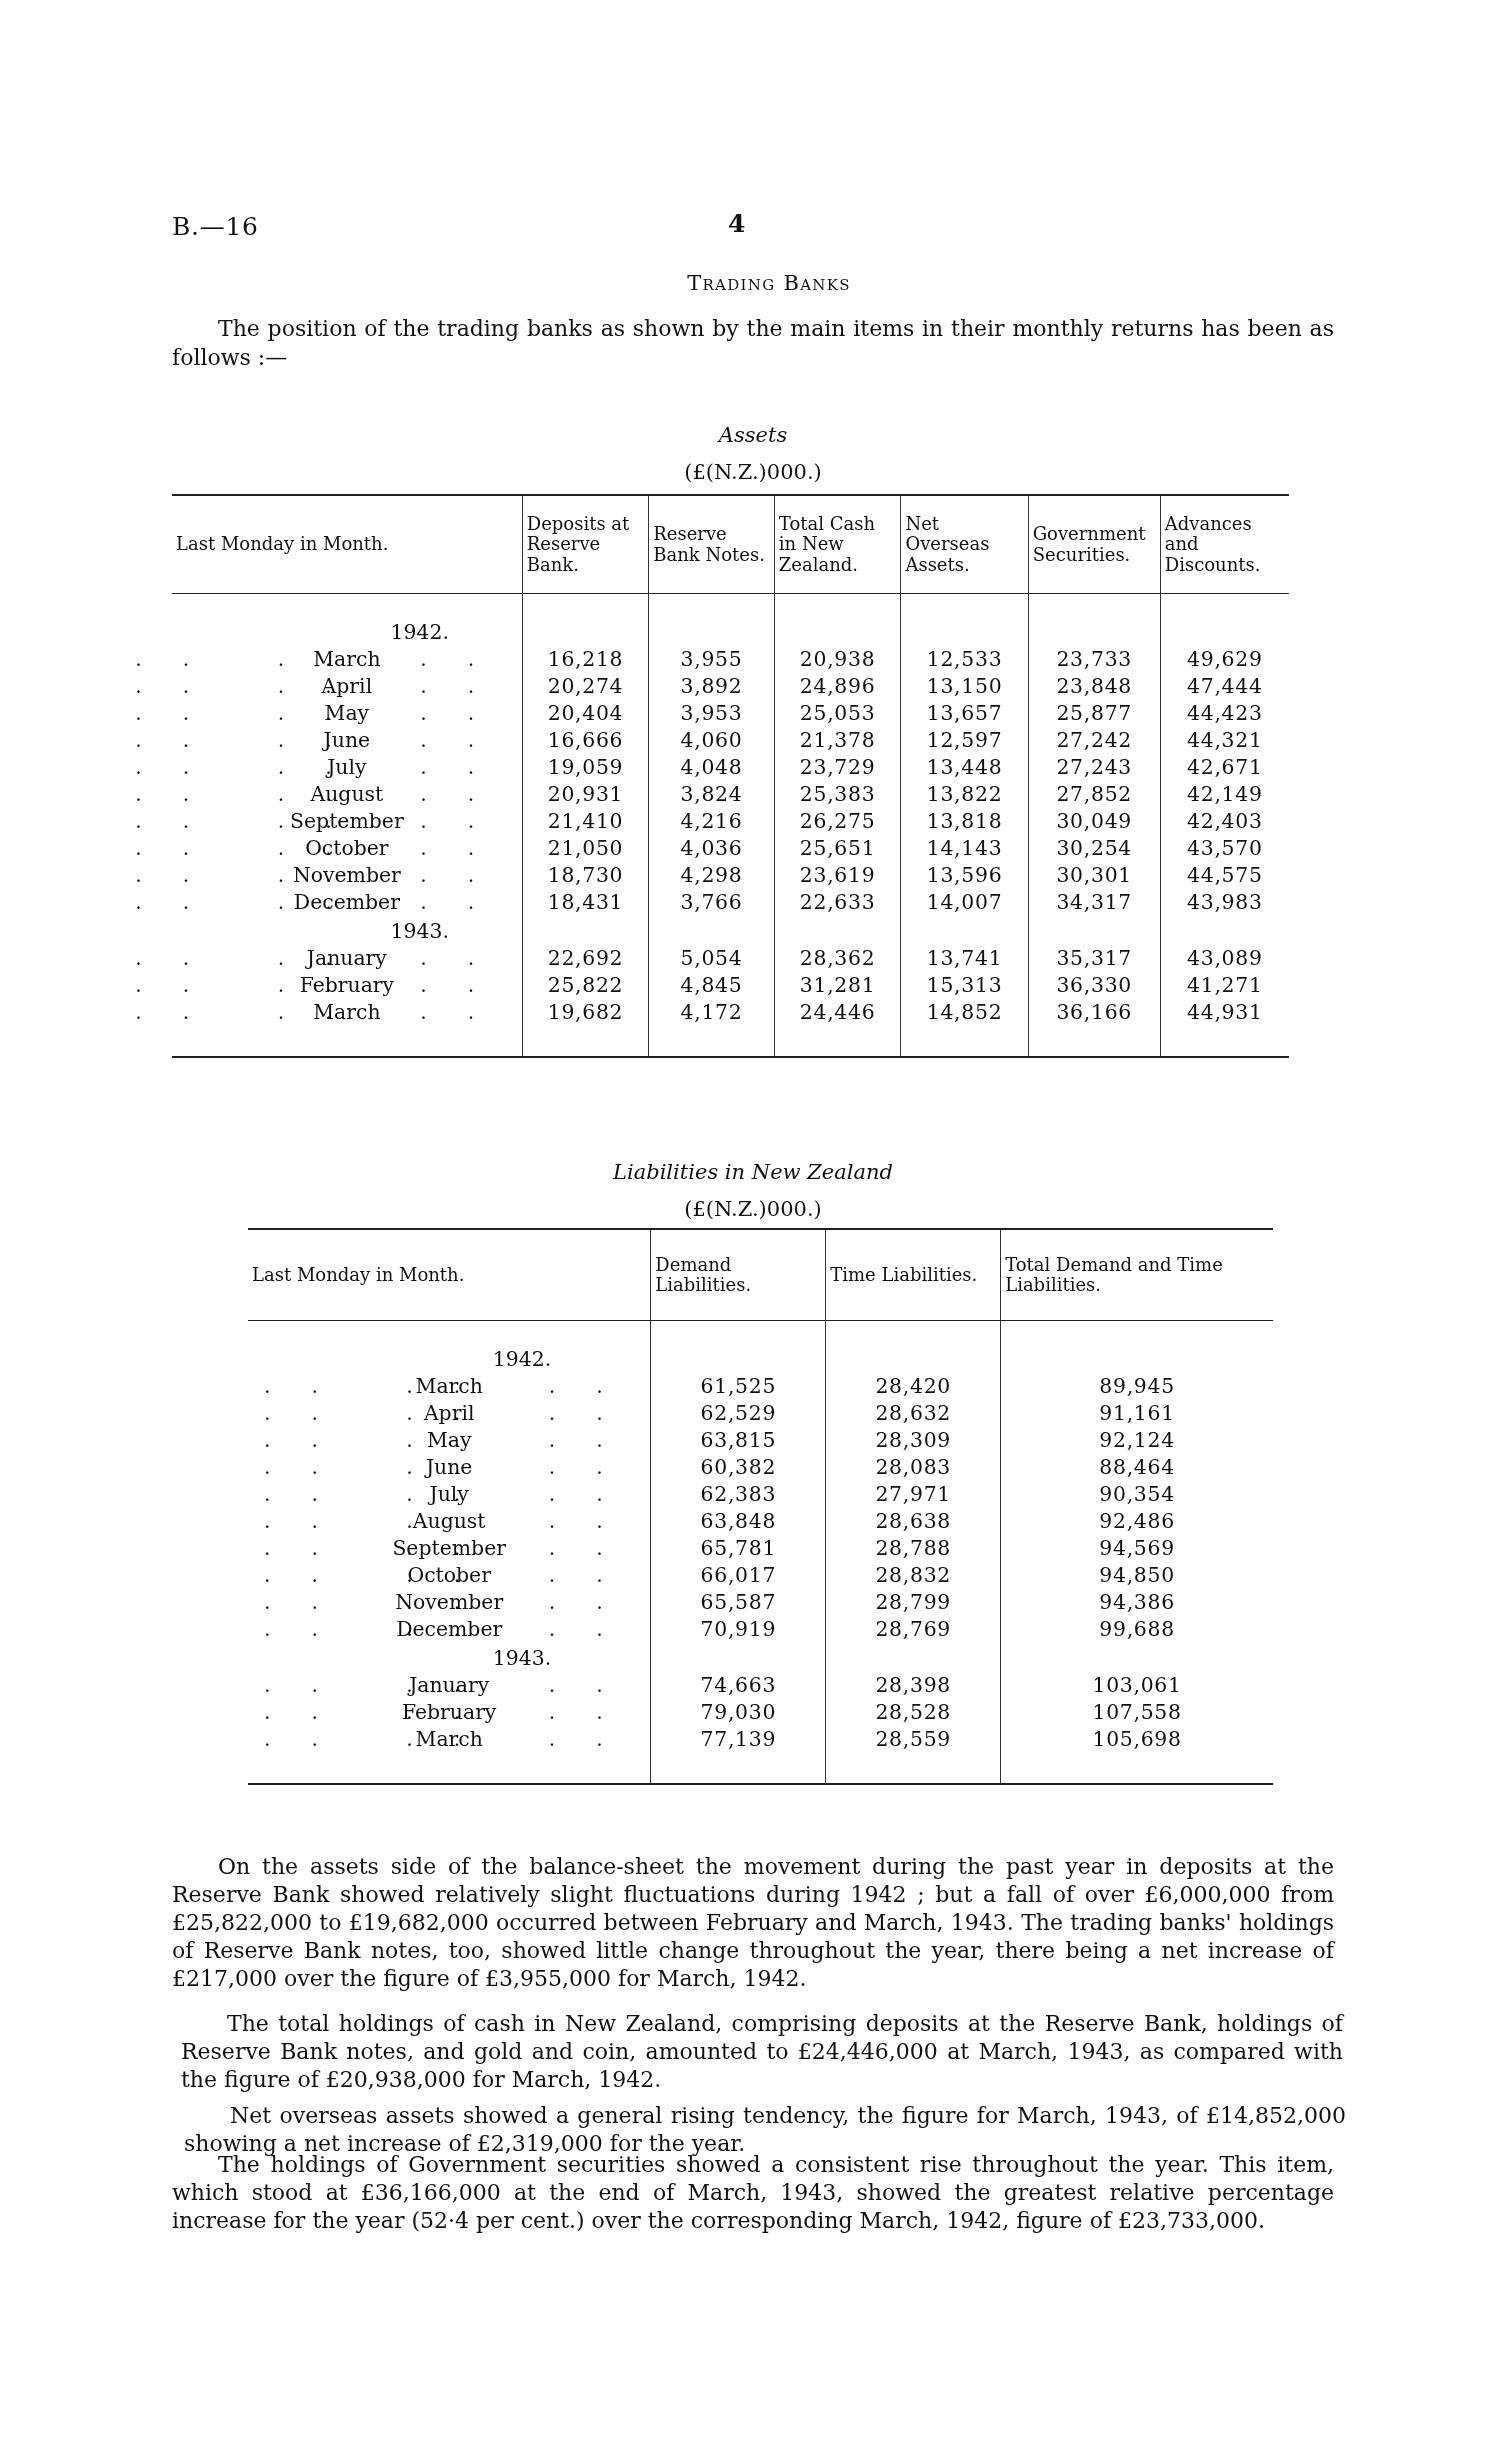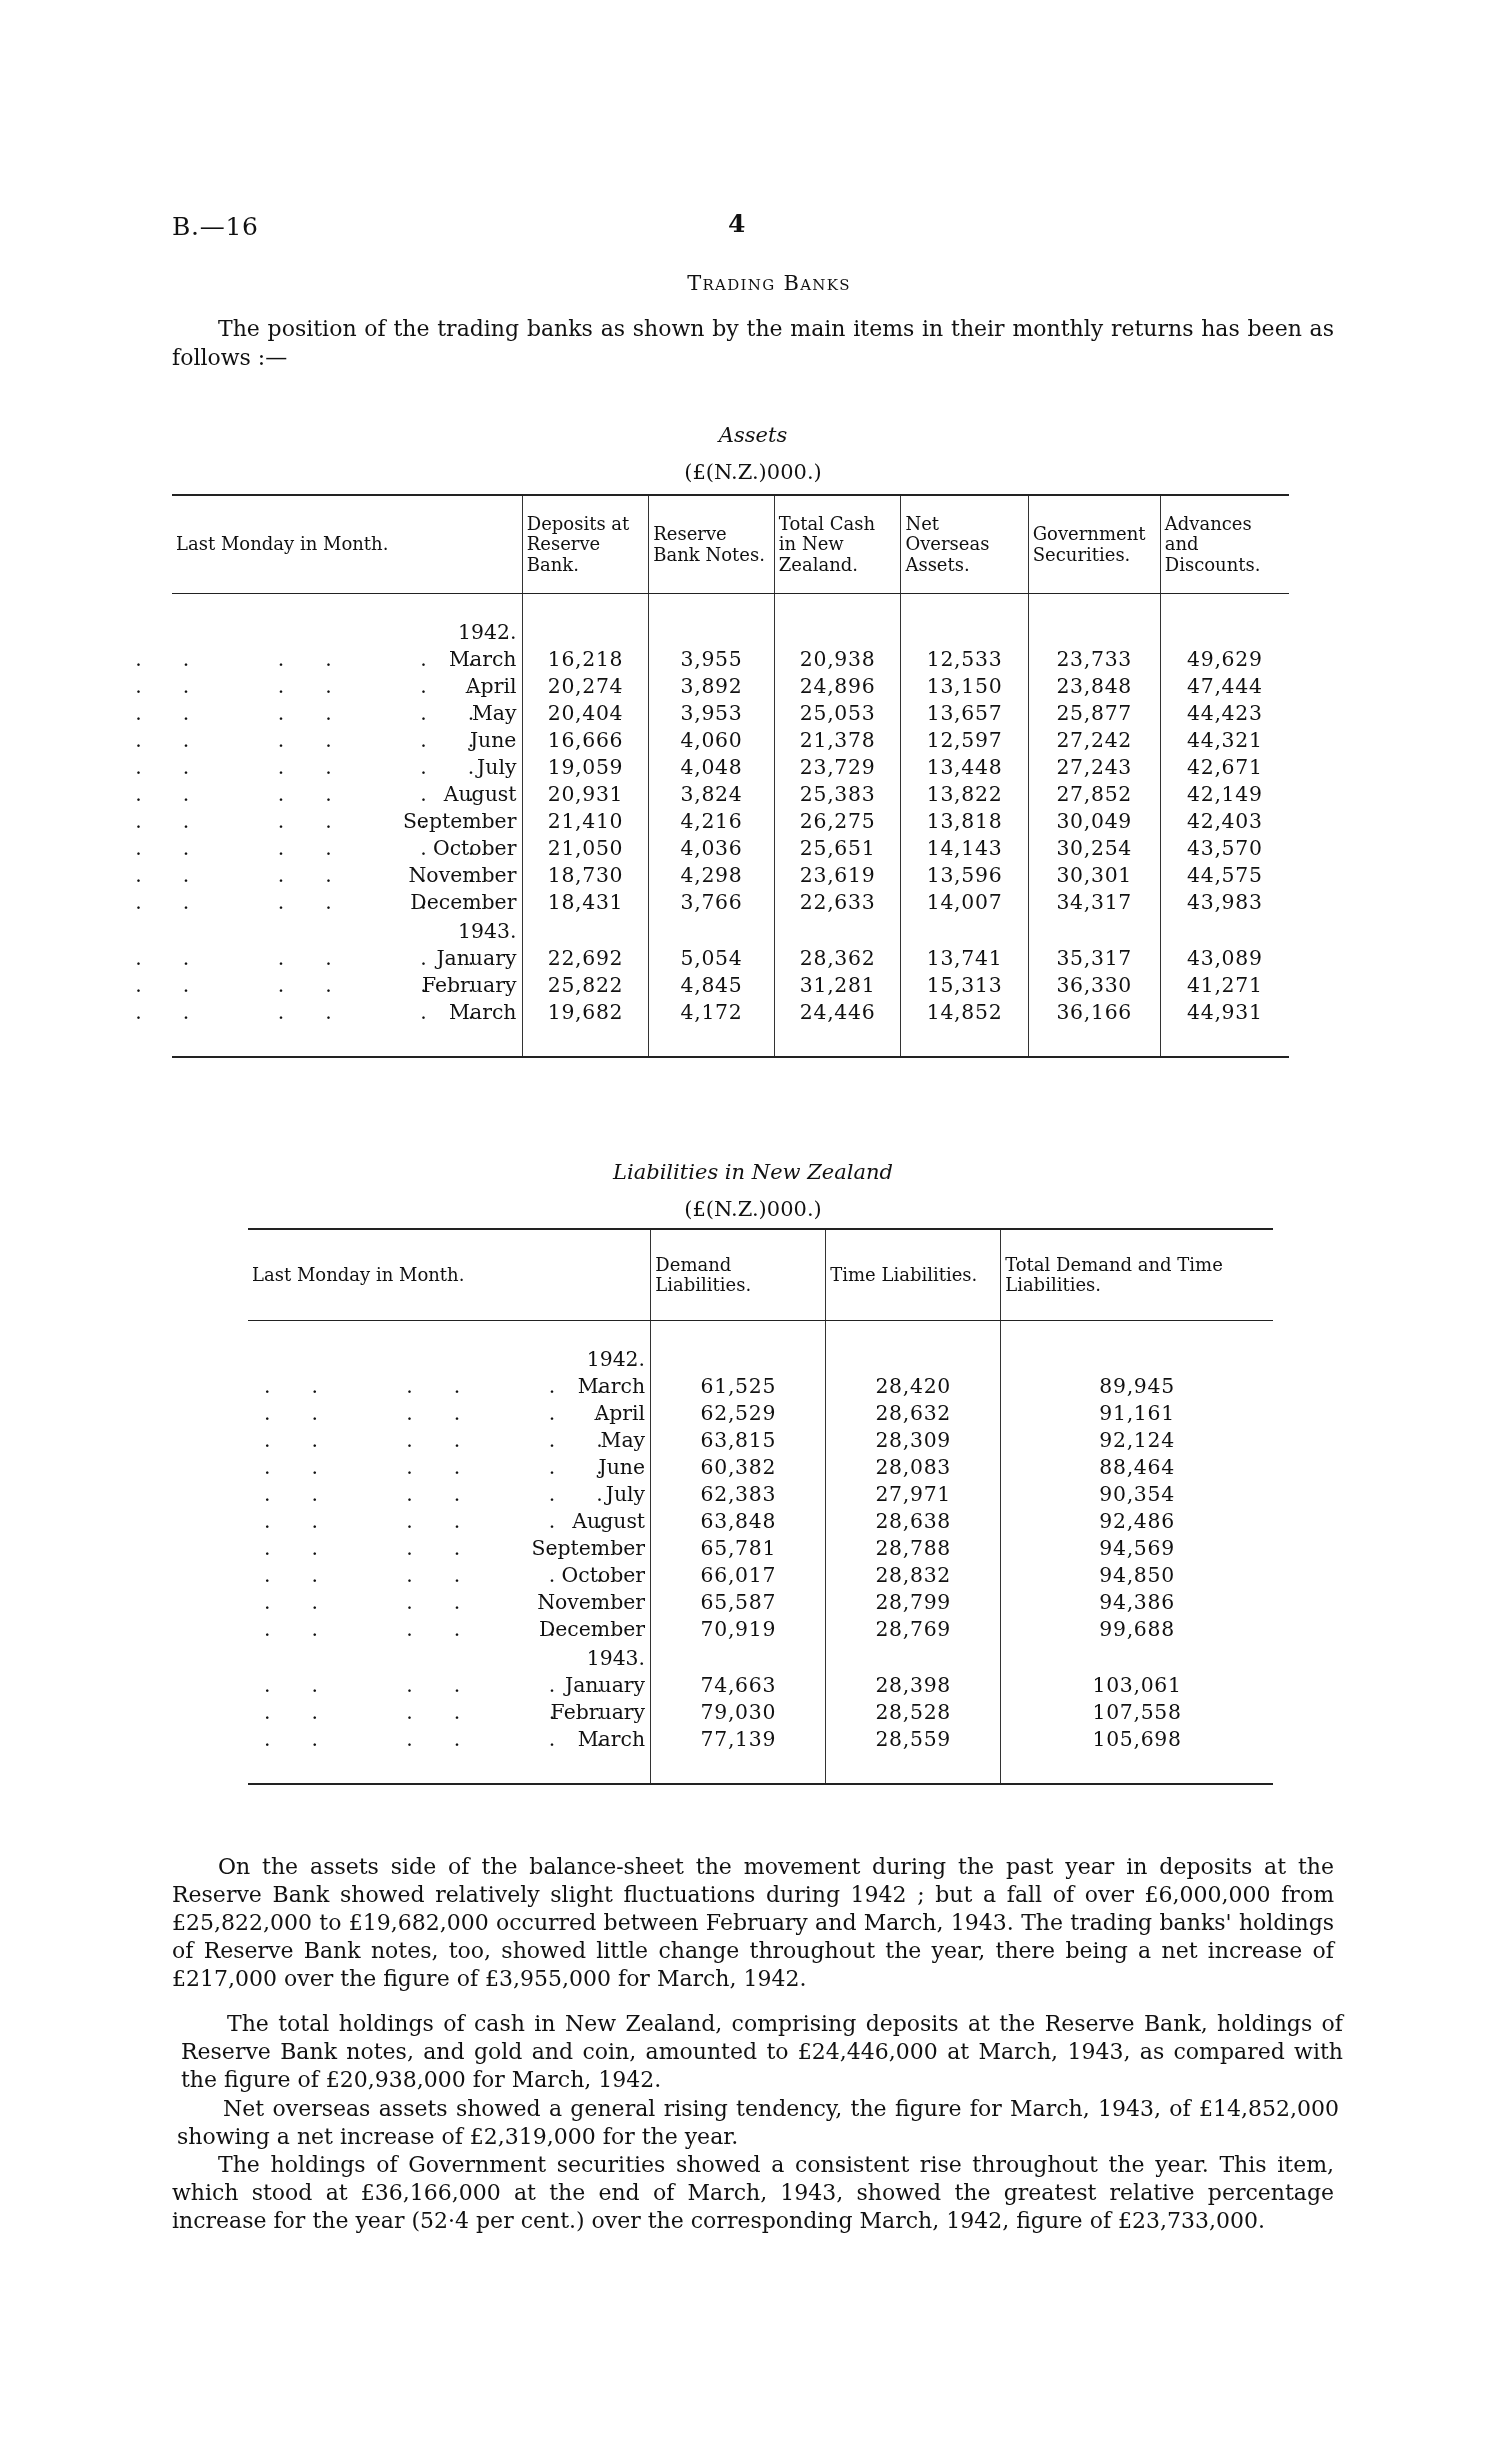--- a/index.html
+++ b/index.html
@@ -16,21 +16,21 @@
   .caption.italic { font-style: italic; }
 
   table.ledger { position: absolute; border-collapse: collapse; font-size: 20.4px; }
   table.ledger th {
     font-weight: normal; font-size: 18px; line-height: 20.4px; text-align: left; vertical-align: middle;
     border-top: 2px solid #222; border-bottom: 1.3px solid #222; padding: 9.2px 4px;
   }
   table.ledger th + th, table.ledger td + td { border-left: 1.3px solid #333; }
   table.ledger td { padding: 0 5.3px; height: 27px; line-height: 27px; vertical-align: bottom; white-space: nowrap; }
   table.ledger td.num { text-align: center; letter-spacing: 0.7px; }
-  table.ledger td.label { text-align: right; position: relative; }
+  table.ledger td.label { text-align: center; position: relative; }
   table.ledger td.label .dots { position: absolute; right: 6.6px; letter-spacing: 41px; }
   table.ledger tr.year td.label { padding-left: 151px; height: 29px; }
   table.ledger tr.spacer td { height: 22.3px; }
   table.ledger tr.tail td { height: 30px; border-bottom: 2px solid #222; }
 
   #assets-table { left: 172px; top: 494px; width: 1117px; }
   #liabilities-table { left: 248px; top: 1228px; width: 1025px; }
 
   .para { position: absolute; left: 172px; width: 1162px; font-size: 22px; line-height: 28px; text-indent: 46px; text-align: justify; }
 </style>
@@ -327,15 +327,15 @@
         <td></td>
         <td></td>
         <td></td>
         <td></td>
       </tr>
     </tbody>
 </table>
 
 <p class="para" style="margin:0;top:1853px">On the assets side of the balance-sheet the movement during the past year in deposits at the Reserve Bank showed relatively slight fluctuations during 1942 ; but a fall of over £6,000,000 from £25,822,000 to £19,682,000 occurred between February and March, 1943. The trading banks' holdings of Reserve Bank notes, too, showed little change throughout the year, there being a net increase of £217,000 over the figure of £3,955,000 for March, 1942.</p>
 <p class="para" style="margin:9px;top:2001px">The total holdings of cash in New Zealand, comprising deposits at the Reserve Bank, holdings of Reserve Bank notes, and gold and coin, amounted to £24,446,000 at March, 1943, as compared with the figure of £20,938,000 for March, 1942.</p>
-<p class="para" style="margin:5px;top:2090px">Net overseas assets showed a general rising tendency, the figure for March, 1943, of £14,852,000 showing a net increase of £2,319,000 for the year.</p>
+<p class="para" style="margin:12px;top:2090px">Net overseas assets showed a general rising tendency, the figure for March, 1943, of £14,852,000 showing a net increase of £2,319,000 for the year.</p>
 <p class="para" style="margin:0;top:2151px">The holdings of Government securities showed a consistent rise throughout the year. This item, which stood at £36,166,000 at the end of March, 1943, showed the greatest relative percentage increase for the year (52·4 per cent.) over the corresponding March, 1942, figure of £23,733,000.</p>
 
 
 </body></html>

